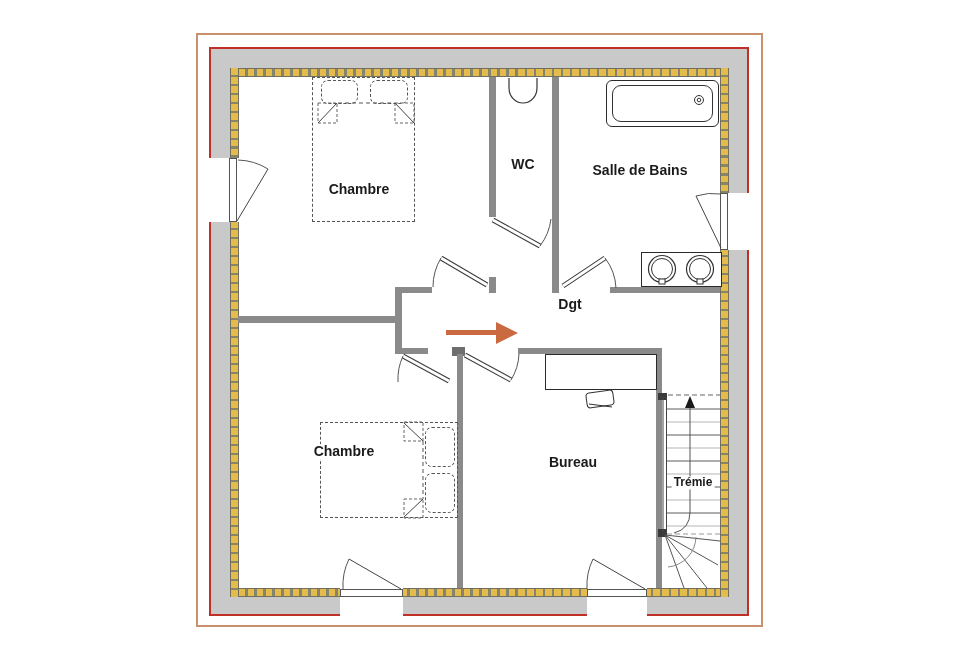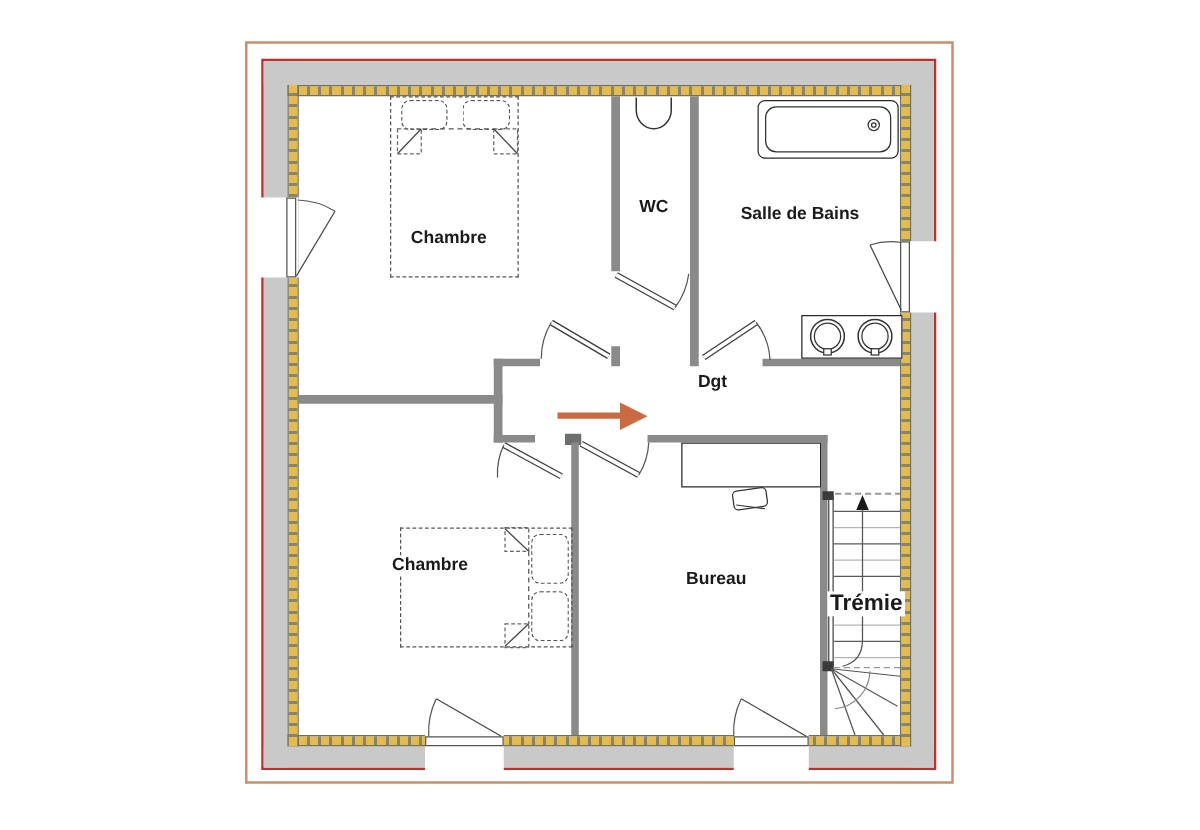--- a/index.html
+++ b/index.html
@@ -15,21 +15,21 @@
            border-left:1px solid #70705c;border-right:1px solid #70705c;box-sizing:border-box;}
   .gap{background:#ffffff;}
   .sash{background:#ffffff;border:1px solid #555;box-sizing:border-box;}
   .w{background:var(--interior-wall,#8a8a8a);}
   .post{background:#6e6e6e;}
   .stairpost{background:#3a3a3a;}
   .furn{background:#ffffff;border:1.5px solid #2a2a2a;box-sizing:border-box;}
   .dashed{border:1px dashed #555;box-sizing:border-box;background:transparent;}
   .label{transform:translate(-50%,-50%);font-weight:bold;font-size:14px;
          color:var(--label-text,#1a1a1a);background:#fff;padding:0 2px;white-space:nowrap;line-height:1.1;}
-  .label.small{font-size:18px;}
+  .label.small{font-size:12px;}
   .arrow-shaft{background:var(--arrow-accent,#c96a40);}
   .arrow-head{width:0;height:0;border-left:22px solid var(--arrow-accent,#c96a40);
               border-top:11px solid transparent;border-bottom:11px solid transparent;}
   svg.overlay{position:absolute;left:0;top:0;pointer-events:none;}
 </style>
 </head>
 <body>
 
 <div class="canvas">
 

